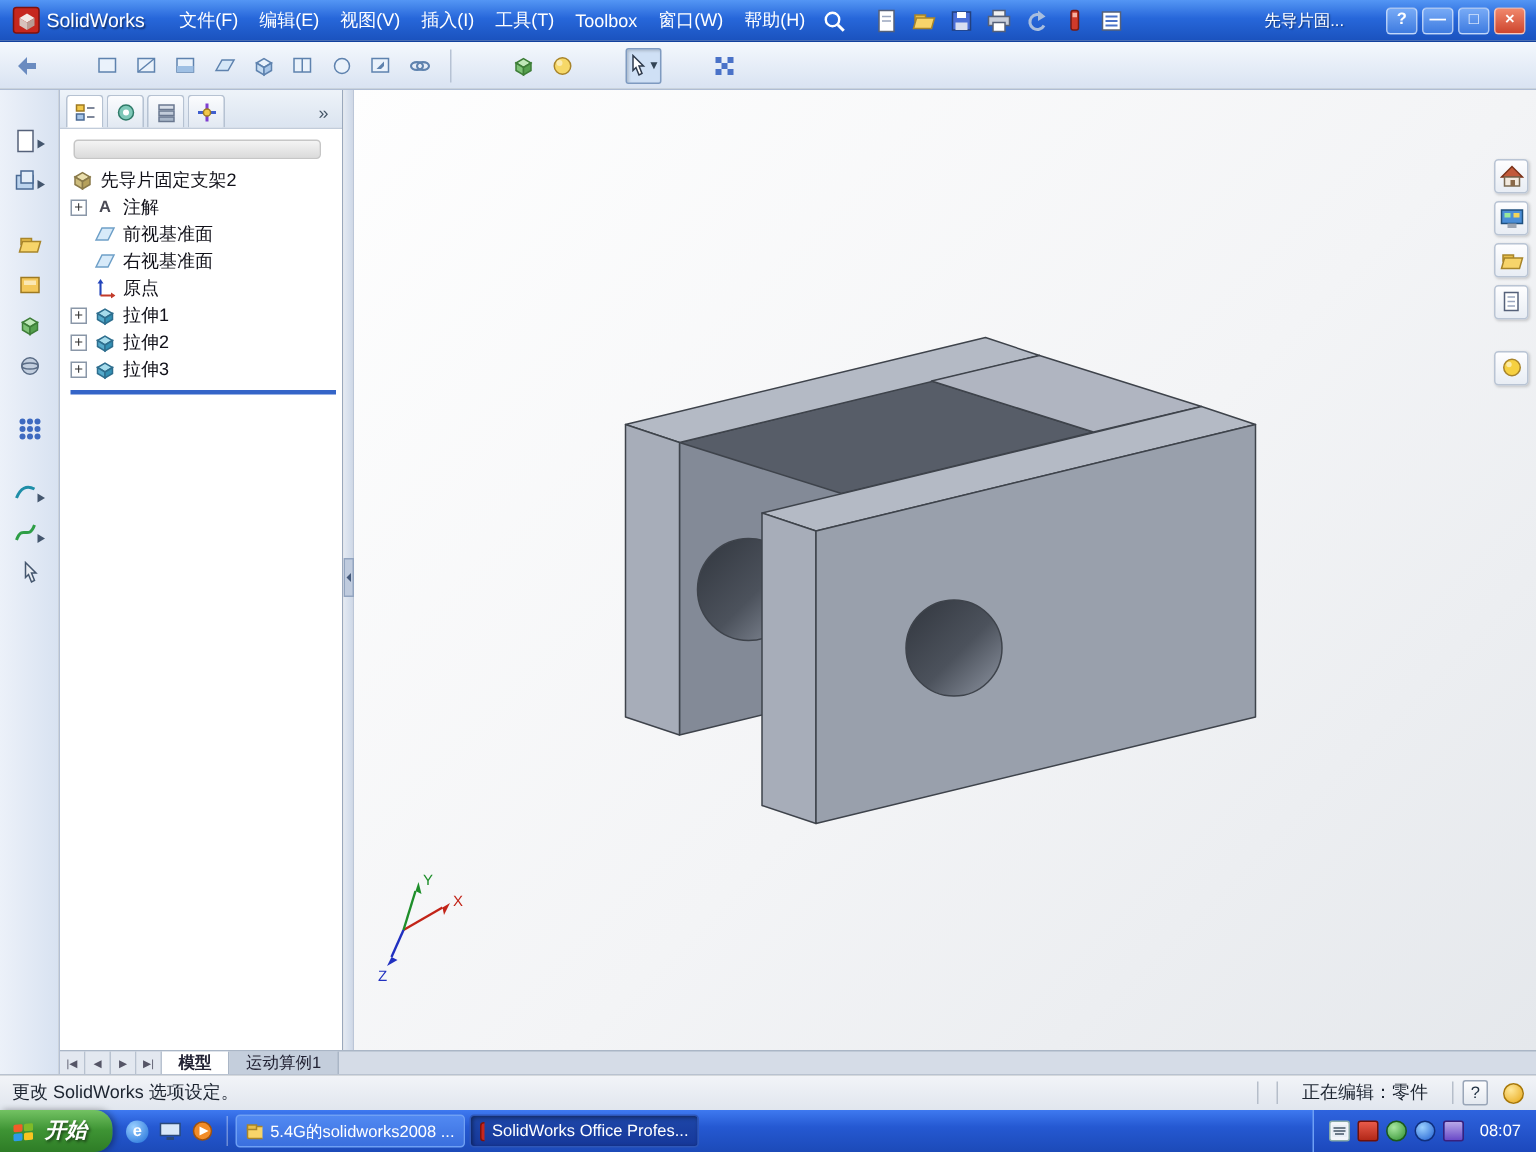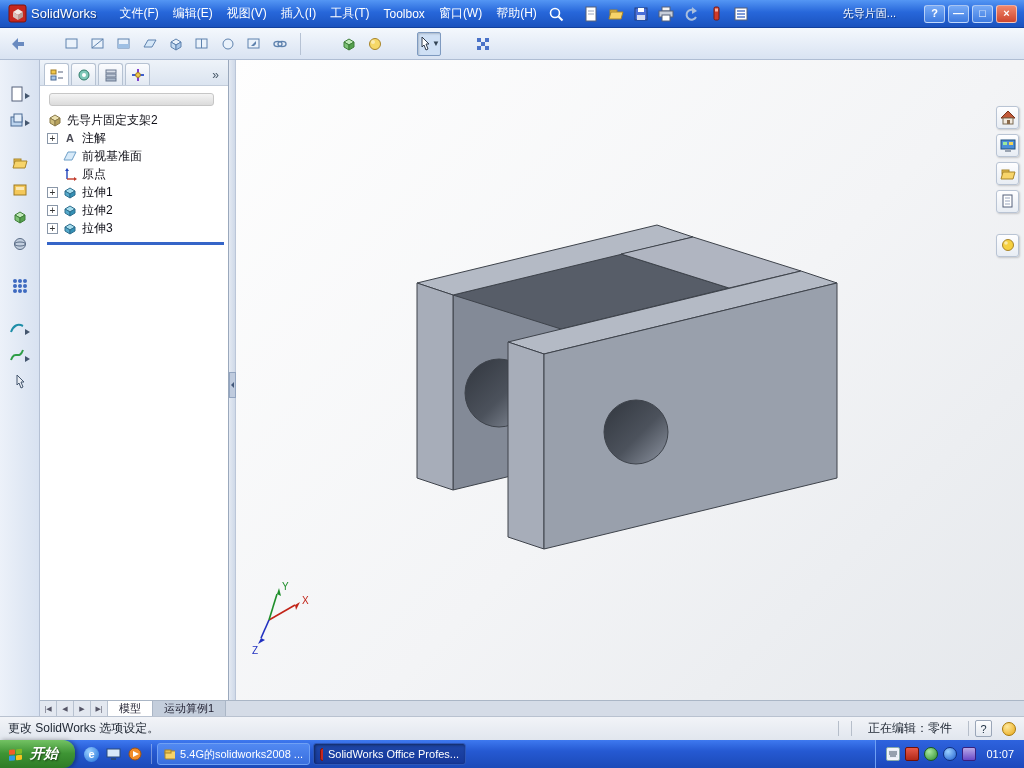--- a/index.html
+++ b/index.html
@@ -76,21 +76,21 @@
  box-shadow:1px 1px 2px rgba(0,0,0,.18)}
 .rbtn.solo{margin-top:16px}
 .triad{position:absolute;left:22px;bottom:44px}
 
 
 .tabsbar{position:absolute;left:40px;top:700px;width:984px;height:16px;background:#D5DCE7;
  border-top:1px solid #AAB6C6;display:flex;align-items:stretch;font-size:11px}
 .navb{width:17px;display:flex;align-items:center;justify-content:center;background:#E3E8F0;
  border-right:1px solid #B8C2D0;color:#556;font-size:7px}
 .dtab{padding:0 11px;display:flex;align-items:center;border-right:1px solid #AAB6C6;background:#C4CEDC;color:#223}
-.dtab.active{background:#FFF;font-weight:normal}
+.dtab.active{background:#FFF;font-weight:bold}
 
 
 .statusbar{position:absolute;left:0;top:716px;width:1024px;height:24px;
  background:linear-gradient(#F2F4F8,#E1E6EE);border-top:1px solid #B9C2D0;
  display:flex;align-items:center;font-size:12px;color:#1C2430;padding:0 8px}
 .ssep{width:1px;height:15px;background:#B6BECA;margin:0 6px}
 .sq{width:17px;height:17px;border:1px solid #9AA6B8;background:linear-gradient(#FDFDFE,#E4E9F0);
  display:flex;align-items:center;justify-content:center;font-size:11px;color:#234;border-radius:2px}
 .sball{width:14px;height:14px;border-radius:50%;background:radial-gradient(circle at 35% 30%,#FFE89A,#E8A818);border:1px solid #A87808;margin-left:10px}
 
@@ -426,20 +426,29 @@
       <span class="ticon">
         <svg width="14" height="12">
             <polygon points="1,10 5,2 13,2 9,10" fill="#D7EAF9" stroke="#6FA0C8"></polygon>
           </svg>
         </span>
       <span>前视基准面</span>
     </div>
     <div class="trow">
       <span class="exp ghost"></span>
       <span class="ticon">
+        <svg width="14" height="12">
+            <polygon points="1,10 5,2 13,2 9,10" fill="#D7EAF9" stroke="#6FA0C8"></polygon>
+          </svg>
+        </span>
+      <span>右视基准面</span>
+    </div>
+    <div class="trow">
+      <span class="exp ghost"></span>
+      <span class="ticon">
         <svg width="14" height="13">
             <line x1="4" y1="11" x2="4" y2="2" stroke="#2244BB" stroke-width="1.4"></line>
             <polygon points="2,3 4,0 6,3" fill="#2244BB"></polygon>
             <line x1="4" y1="11" x2="12" y2="11" stroke="#C23A2A" stroke-width="1.4"></line>
             <polygon points="11,9 14,11 11,13" fill="#C23A2A"></polygon>
           </svg>
         </span>
       <span>原点</span>
     </div>
     <div class="trow">
@@ -635,15 +644,15 @@
           <rect x="0" y="0" width="10" height="8" fill="#E8EEF6"></rect>
           <line x1="1" y1="2" x2="9" y2="2" stroke="#456"></line>
           <line x1="1" y1="4" x2="9" y2="4" stroke="#456"></line>
           <line x1="2" y1="6" x2="8" y2="6" stroke="#456"></line>
         </svg>
       </span>
     <span class="tico" style="background:linear-gradient(#E85A4A,#B22818);border:1px solid #701008"></span>
     <span class="tico" style="background:radial-gradient(circle at 35% 30%,#A8E8A0,#2E8E2E);border-radius:50%;border:1px solid #1A5A1A"></span>
     <span class="tico" style="background:radial-gradient(circle at 35% 30%,#9AD0FF,#1E5ED0);border-radius:50%;border:1px solid #10307E"></span>
     <span class="tico" style="background:linear-gradient(#B8A8E8,#6A4AC8);border:1px solid #38207E"></span>
-    <span class="clock">01:07</span>
+    <span class="clock">08:07</span>
   </div>
 </div>
 
 </body></html>

